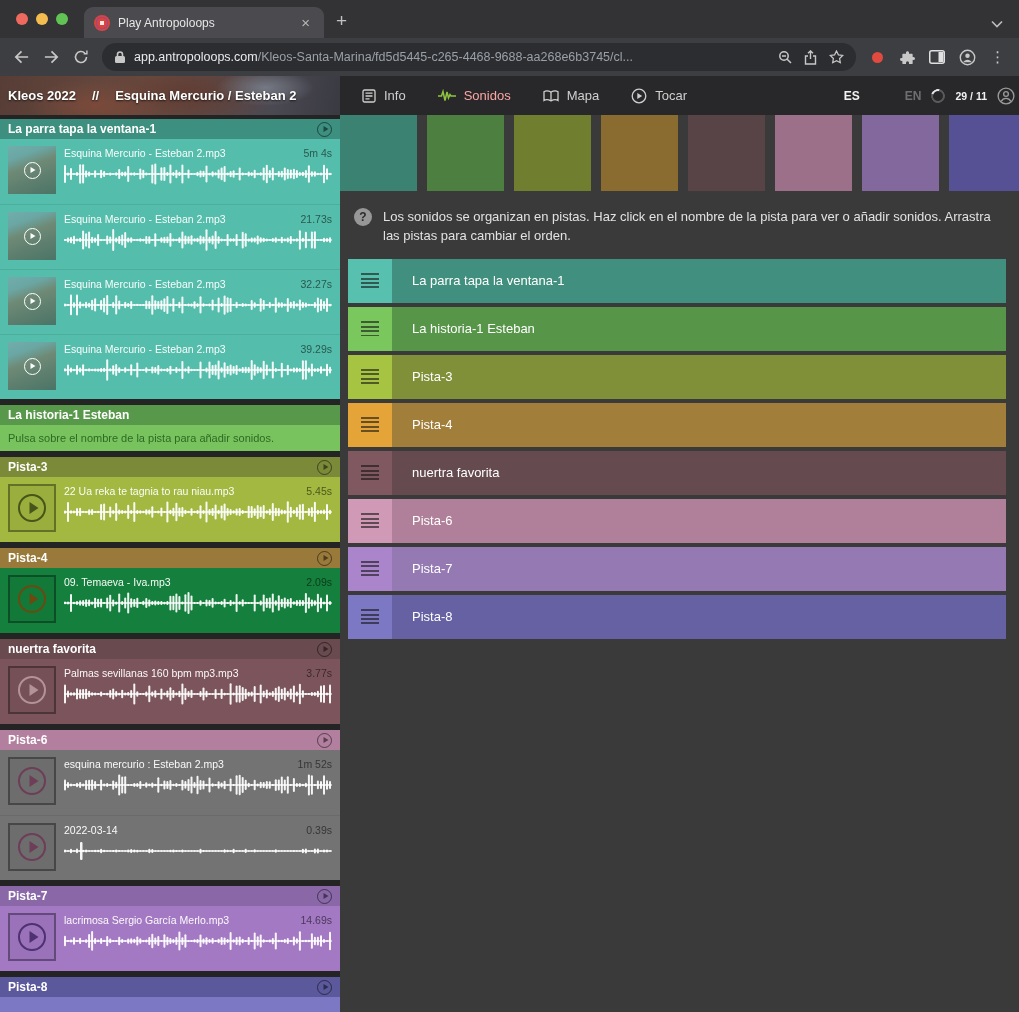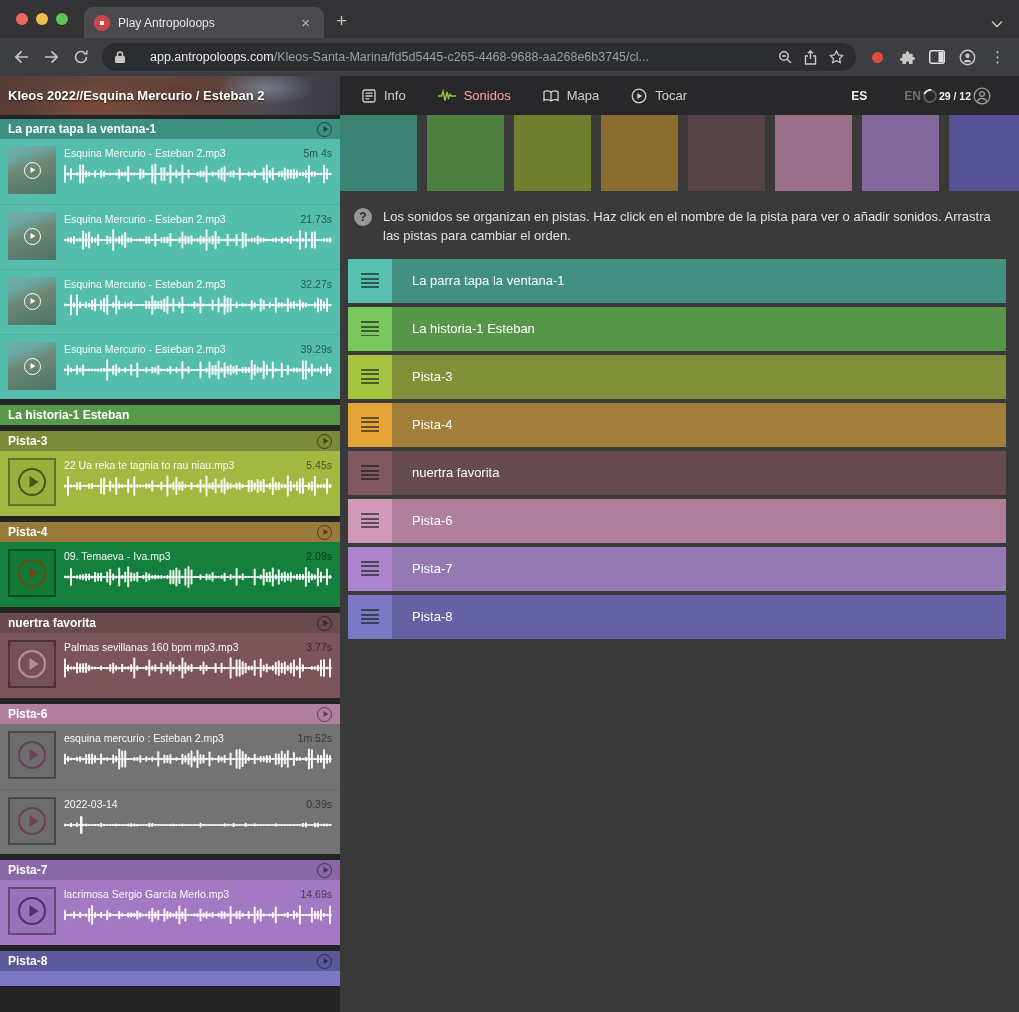--- a/index.html
+++ b/index.html
@@ -15,40 +15,40 @@
   .tab { width:240px; height:31px; background:#4a4a4f; border-radius:9px 9px 0 0; display:flex; align-items:center; padding:0 10px; gap:8px; }
   .favicon { width:16px; height:16px; border-radius:50%; flex:none;
     background: radial-gradient(circle at 50% 50%, #f2ece4 0 2.5px, #d9453c 2.5px 5px, #a8437f 5px 6.5px, #d9453c 6.5px 8px); }
   .tab-title { color:#e6e6e6; font-size:12px; white-space:nowrap; overflow:hidden; flex:1; }
   .tab-close { color:#b5b5b5; font-size:15px; line-height:1; padding:2px 4px; border-radius:4px; }
   .newtab { color:#c0c0c0; font-size:19px; padding:0 14px 6px 12px; }
   .strip-chevron { margin-left:auto; padding:0 16px 10px 0; }
 
   .toolbar { height:38px; background:#3d3e42; display:flex; align-items:center; padding:0 6px; flex:none; }
   .tb-btn { width:30px; height:28px; display:flex; align-items:center; justify-content:center; border-radius:50%; flex:none; }
-  .urlbar { flex:1; height:28px; background:#2c2d31; border-radius:14px; display:flex; align-items:center; padding:0 12px; gap:24px; margin:0 6px; min-width:0; }
+  .urlbar { flex:1; height:28px; background:#2c2d31; border-radius:14px; display:flex; align-items:center; padding:0 12px; gap:8px; margin:0 6px; min-width:0; }
   .url-text { font-size:12.5px; color:#9aa0a6; white-space:nowrap; overflow:hidden; flex:1; }
   .url-text b { color:#e8eaed; font-weight:normal; }
   .url-icons { display:flex; gap:12px; align-items:center; }
   .ext-dot { width:11px; height:11px; border-radius:50%; background:#e04a3f; }
   .kebab { color:#c8c8c8; font-size:15px; letter-spacing:0; padding:0 8px; }
 
   
   .appbar { height:39px; background:#28282a; display:flex; align-items:stretch; flex:none; }
-  .breadcrumb { width:340px; flex:none; display:flex; align-items:center; gap:0; padding:0 8px; color:#fff; font-size:13px; font-weight:bold; text-shadow:0 1px 2px rgba(0,0,0,0.7); overflow:hidden; white-space:nowrap;
+  .breadcrumb { width:340px; flex:none; display:flex; align-items:center; gap:16px; padding:0 8px; color:#fff; font-size:13px; font-weight:bold; text-shadow:0 1px 2px rgba(0,0,0,0.7); overflow:hidden; white-space:nowrap;
     background:
       linear-gradient(rgba(35,32,40,0.30), rgba(35,32,40,0.30)),
       radial-gradient(70px 26px at 78% 30%, #98a0ac 0%, transparent 70%),
       radial-gradient(90px 34px at 28% 75%, #a05c42 0%, transparent 75%),
       radial-gradient(110px 42px at 55% 45%, #7c4938 0%, transparent 80%),
       linear-gradient(100deg, #6d4a3c, #8a5e4a 45%, #5c5a64 80%, #43454e); }
   .nav-tabs { display:flex; align-items:center; gap:32px; padding-left:22px; }
   .nav-item { display:flex; align-items:center; gap:8px; color:#cfcfcf; font-size:13px; cursor:pointer; }
   .nav-item.active { color:#fca5a5; }
-  .appbar-right { margin-left:auto; display:flex; align-items:center; gap:2px; padding-right:28px; }
+  .appbar-right { margin-left:auto; display:flex; align-items:center; gap:10px; padding-right:4px; }
   .lang { font-size:12px; font-weight:bold; }
   .lang.es { color:#f2f2f2; } .lang.en { color:#6f6f6f;margin-left:35px; }
   .spinner { width:14px; height:14px; border-radius:50%; border:2px solid #5a5a5a; border-top-color:#e8e8e8; transform:rotate(-30deg); }
   .counter { color:#f2f2f2; font-size:10.5px; font-weight:bold; white-space:nowrap; }
 
   
   .content { flex:1; display:flex; min-height:0; }
 
   
   .sidebar { width:340px; flex:none; background:#242424; padding-top:4px; overflow:hidden; }
@@ -217,21 +217,21 @@
             <circle cx="8" cy="8" r="6.8" fill="none" stroke="#cfcfcf" stroke-width="1.3"></circle>
             <path d="M6.3 5.1v5.8L11.2 8z" fill="#cfcfcf"></path>
           </svg>
         <span>Tocar</span>
       </span>
     </div>
     <div class="appbar-right">
       <span class="lang es">ES</span>
       <span class="lang en">EN</span>
       <span class="spinner"></span>
-      <span class="counter">29 / 12</span>
+      <span class="counter">29 / 11</span>
       <span>
         <svg width="18" height="18" viewBox="0 0 16 16" fill="none" stroke="#9a9a9a" stroke-width="1.2">
             <circle cx="8" cy="8" r="7"></circle>
             <circle cx="8" cy="6.2" r="2.1"></circle>
             <path d="M3.7 12.8c.9-1.8 2.5-2.7 4.3-2.7s3.4.9 4.3 2.7"></path>
           </svg>
       </span>
     </div>
   </div>
 
@@ -665,20 +665,21 @@
                 </div>
             </div>
           </div>
         </div>
       </section>
 
       <section class="track-section">
         <header class="track-head" style="background: rgb(88, 152, 74);">
           <span>La historia-1 Esteban</span>
         </header>
+        <div class="hint" style="background: rgb(121, 195, 95); color: rgb(45, 106, 34);">Pulsa sobre el nombre de la pista para añadir sonidos.</div>
       </section>
 
       <section class="track-section">
         <header class="track-head" style="background: rgb(123, 138, 57);">
           <span>Pista-3</span>
           <span class="pc pc-sm head-play"></span>
         </header>
         <div class="clips" style="background: rgb(162, 184, 64);">
           <div class="clip">
             <div class="playbtn" style="color: rgb(71, 84, 26);">

